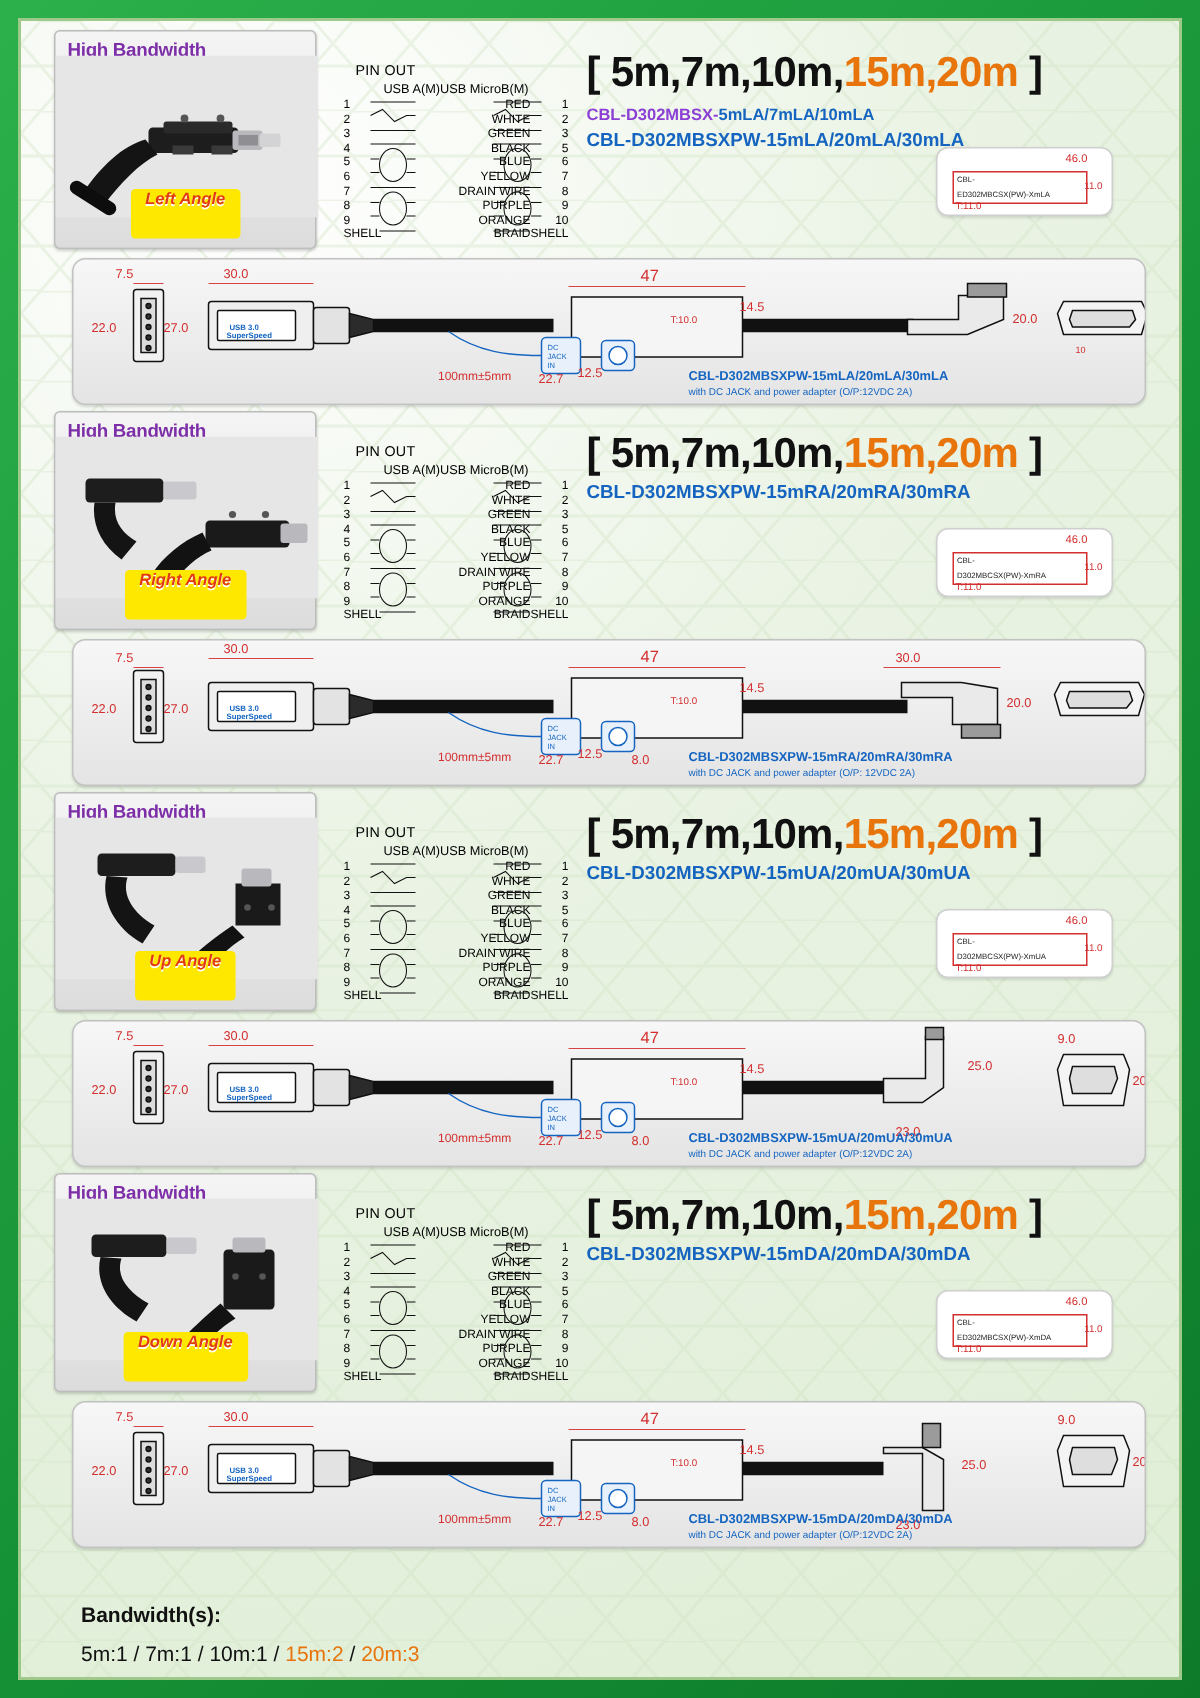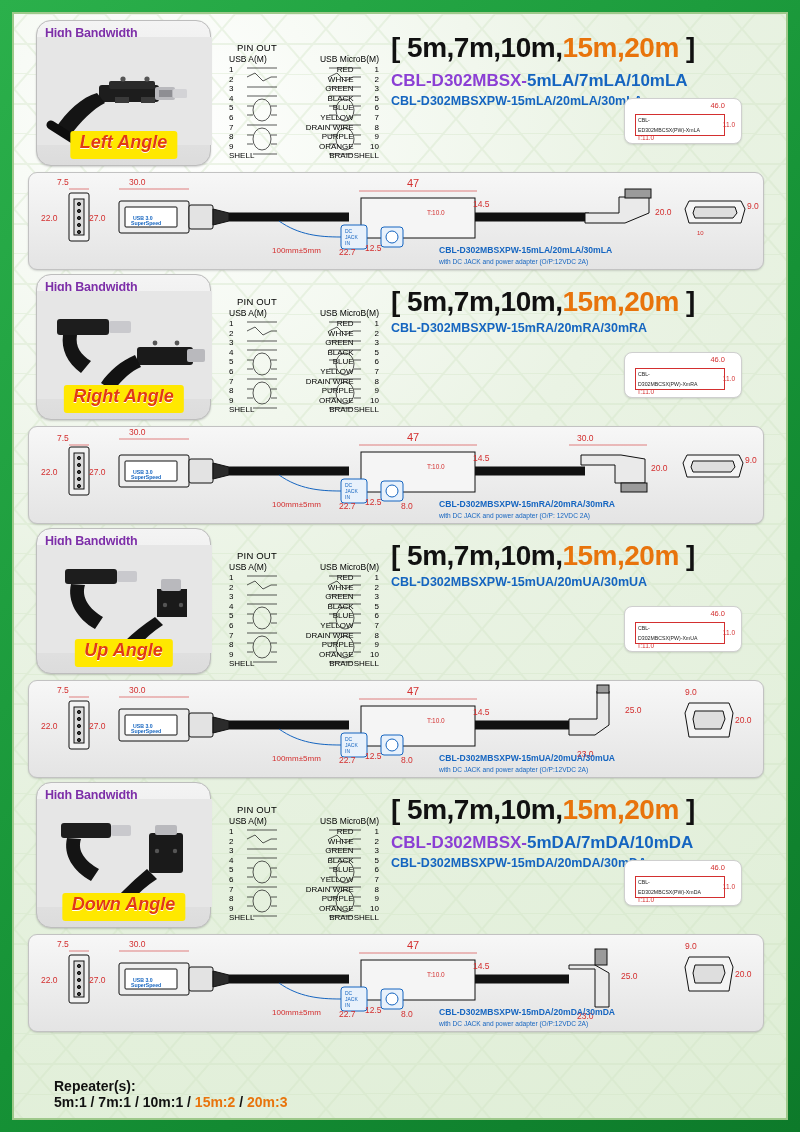--- a/index.html
+++ b/index.html
@@ -40,70 +40,70 @@
 
   
   .srow { display:flex; align-items:flex-start; height:150px; }
 
   
   .photo-panel {
     width:175px; height:146px;
     background:#e9e9e9;
     background-image:linear-gradient(180deg,#f4f4f4,#dcdcdc);
     border:1px solid #bdbdbd;
-    border-radius:15px;
+    border-radius:4px;
     position:relative;
     margin-left:14px;
     box-shadow:0 1px 2px rgba(0,0,0,.18);
     text-align:right;
   }
   .hb-label {
     position:absolute; left:8px; top:5px;
     font-size:12.5px; font-weight:bold; color:#7d2fa8;
     letter-spacing:-.2px;
   }
   .angle-label {
     position:absolute; left:50%; transform:translateX(-50%);
     bottom:6px;
     background:#ffe800;
     color:#e13a12;
-    font-weight:bold; font-size:18px;
+    font-weight:bold; font-size:11px;
     font-style:italic;
-    padding:1px 10px 6px 10px;
+    padding:1px 10px 20px 10px;
     border-radius:3px;
     white-space:nowrap;
     text-shadow:0 1px 0 #fff;
   }
   .photo-art { position:absolute; left:0; top:16px; width:175px; height:108px; }
 
   
   .pinout { width:150px; margin-left:18px; padding-top:22px; position:relative; }
   .pinout-title {
     font-size:9.5px; margin-left:8px;
     letter-spacing:.2px;
   }
   .pin-head {
-    display:flex; justify-content:space-between;
+    display:flex; justify-content:center;
     font-size:8.5px; margin-top:1px; padding:0 0 1px 0;
   }
   .pin-table { width:100%; border-collapse:collapse; }
   .pin-table td { font-size:8px; line-height:9.6px; padding:0; }
   .pin-l { width:14px; text-align:left; }
   .pin-r { width:14px; text-align:right; }
   .pin-c { text-align:right; font-size:8px; }
   .pin-wires { position:absolute; left:0; top:0; pointer-events:none; }
 
   
   .titleblock { flex:1; padding-left:12px; padding-top:12px; position:relative; }
   .len-line {
     font-size:28px; font-weight:bold; color:#111; letter-spacing:-.5px;
     white-space:nowrap;
   }
   .len-or { color:#e8740c; }
-  .pn1 { color:#8b3fd4; font-size:17px; font-weight:bold; margin-top:7px; }
+  .pn1 { color:#8b3fd4; font-size:11px; font-weight:bold; margin-top:7px; }
   .pn1 .hl { color:#1565c0; }
   .pn2 { color:#1565c0; font-size:12.5px; font-weight:bold; margin-top:3px; }
   .pn2 .hl { color:#1565c0; }
 
   
   .labelbox {
     position:absolute; right:36px; top:78px;
     width:118px; height:46px;
     background:#fff; border:1px solid #cfcfcf; border-radius:8px;
     box-shadow:0 1px 2px rgba(0,0,0,.12);
@@ -122,21 +122,21 @@
     font-size:6.5px; color:#d32f2f;
   }
   .lb-dim-left {
     position:absolute; left:12px; bottom:2px;
     font-size:6.5px; color:#d32f2f;
   }
 
   
   .draw-panel {
     position:relative;
-    margin:2px 14px 0 6px;
+    margin:2px 14px 0 26px;
     height:98px;
     background:#eeeeee;
     background-image:linear-gradient(180deg,#f7f7f7,#e4e4e4);
     border:1px solid #c2c2c2;
     border-radius:9px;
     box-shadow:0 1px 2px rgba(0,0,0,.15);
     overflow:hidden;
   }
   .draw-panel svg { position:absolute; left:0; top:0; }
   .dp-note {
@@ -149,21 +149,21 @@
     font-size:6.6px; color:#1565c0; white-space:nowrap;
   }
 
   
   .footer {
     position:absolute; left:0; bottom:0; width:100%;
     padding:4px 0 8px 40px;
     z-index:3;
   }
   .footer .f1 { font-size:14px; font-weight:bold; color:#111; }
-  .footer .f2 { font-size:14px; font-weight:bold; color:#111; margin-top:0; }
+  .footer .f2 { font-size:14px; font-weight:normal; color:#111; margin-top:10px; }
   .footer .o { color:#e8740c; }
 </style>
 </head>
 <body>
 
 <div class="page-frame">
 <div class="page-inner">
 
   <svg class="honeycomb" width="776" height="1108" viewBox="0 0 776 1108">
     <defs>
@@ -899,23 +899,20 @@
               <line x1="24" y1="134" x2="48" y2="134"></line>
                   <line x1="100" y1="134" x2="124" y2="134"></line>
             </g>
           </svg>
         </div>
 
         <div class="titleblock">
           <div class="len-line">
             <span>[ 5m,7m,10m,</span><span class="len-or">15m,20m</span><span> ]</span>
           </div>
-          <div class="pn1">
-            <span>CBL-D302MBSX-</span><span class="hl">5mDA/7mDA/10mDA</span>
-          </div>
           <div class="pn2">
             <span>CBL-D302MBSXPW-</span><span class="hl">15mDA/20mDA/30mDA</span>
           </div>
           <div class="labelbox">
             <div class="lb-dim-top">46.0</div>
             <div class="lb-inner">
               <div class="lb-txt">CBL-</div>
               <div class="lb-txt">ED302MBCSX(PW)-XmDA</div>
             </div>
             <div class="lb-dim-right">11.0</div>
@@ -983,20 +980,20 @@
           </g>
         </svg>
         <div class="dp-note">CBL-D302MBSXPW-15mDA/20mDA/30mDA</div>
         <div class="dp-note2">with DC JACK and power adapter (O/P:12VDC 2A)</div>
       </div>
     </div>
 
   </div>
 
   <div class="footer">
-    <div class="f1">Repeater(s):</div>
+    <div class="f1">Bandwidth(s):</div>
     <div class="f2">
       <span>5m:1 / 7m:1 / 10m:1 / </span><span class="o">15m:2</span><span> / </span><span class="o">20m:3</span>
     </div>
   </div>
 
 </div>
 </div>
 
 </body></html>

